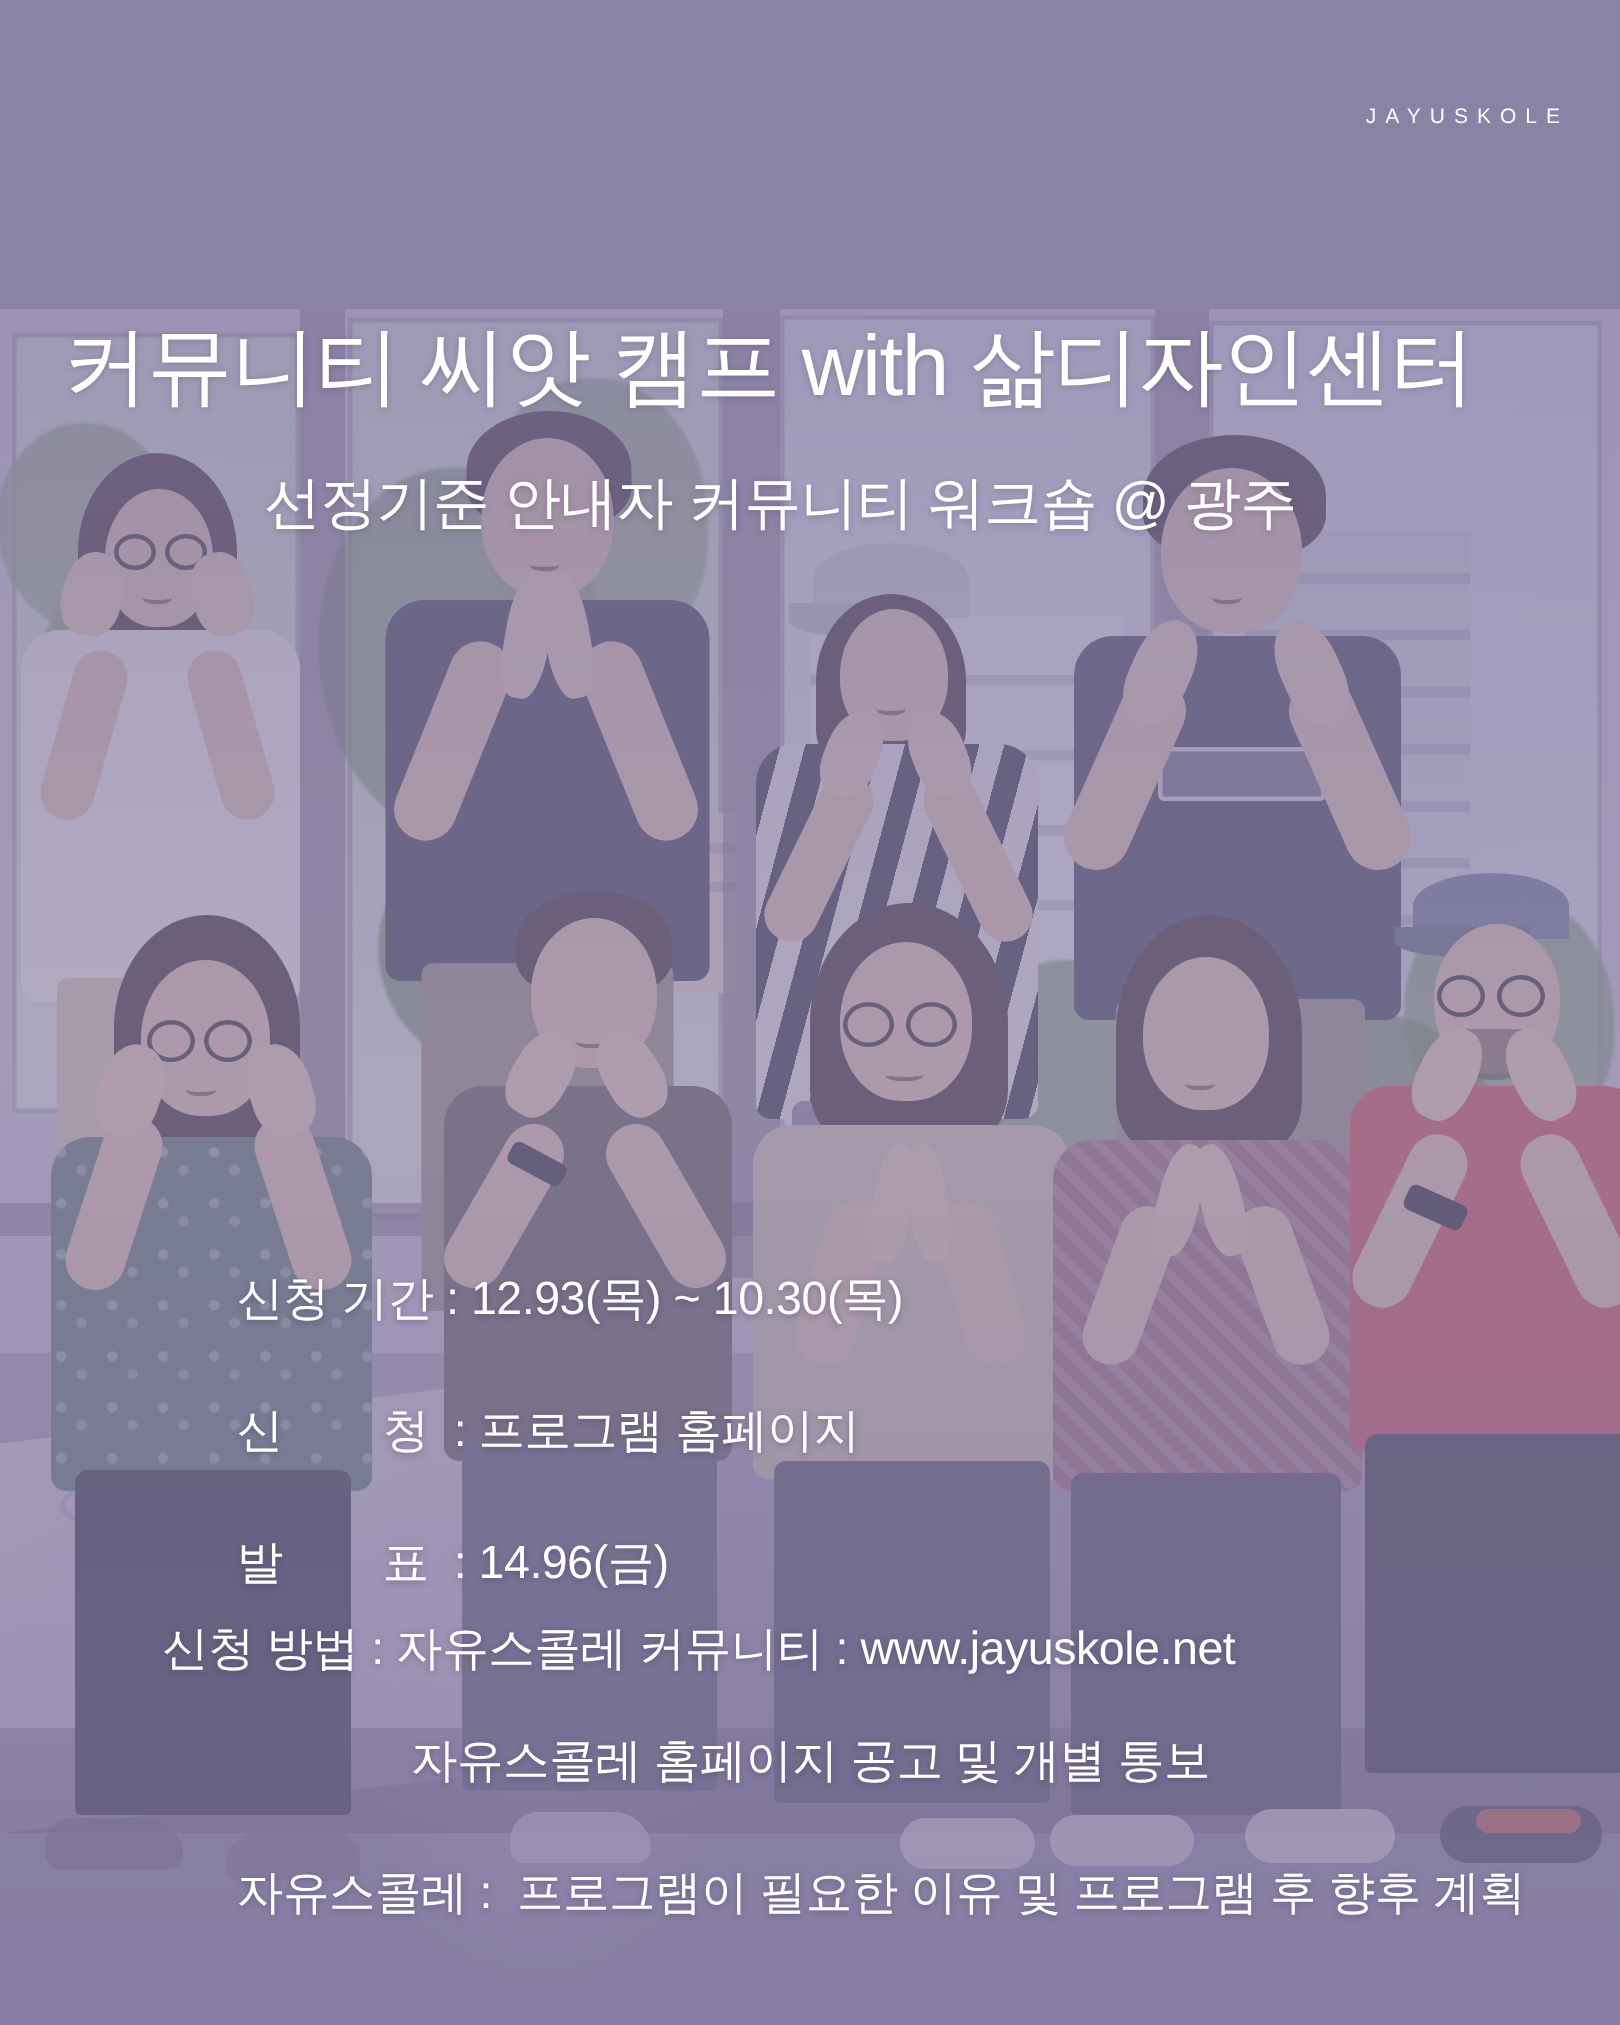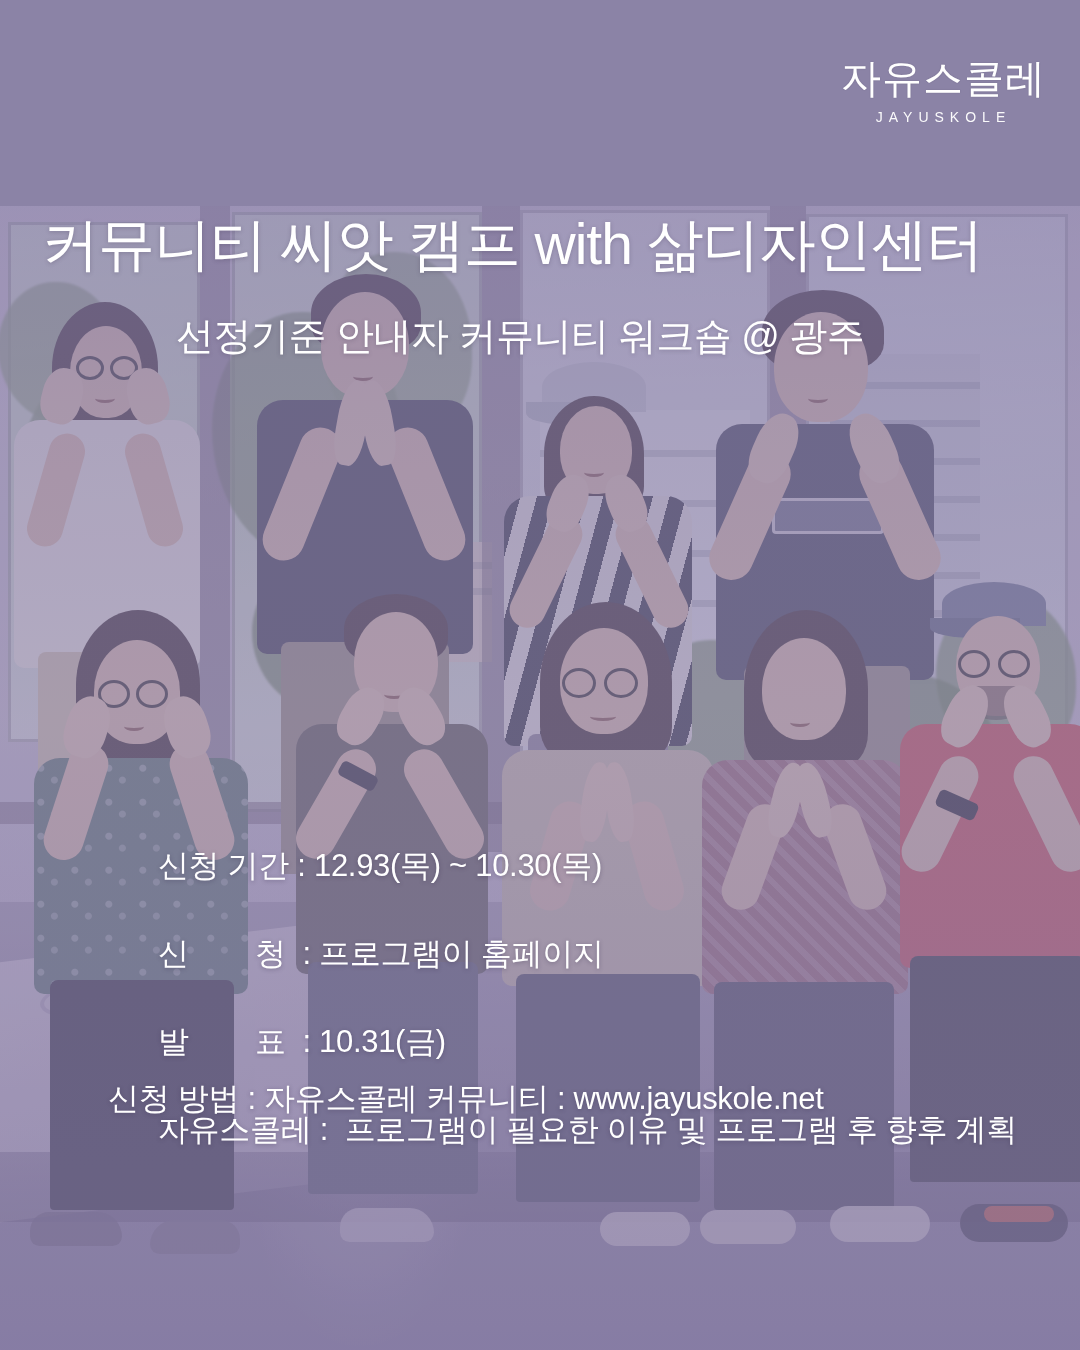--- a/index.html
+++ b/index.html
@@ -310,31 +310,31 @@
     </div>
   </div>
 
   <div class="wash"></div>
   <div class="wash2"></div>
   <div class="topband"></div>
 
   <div class="fg">
 
     <div class="brand">
-      <div class="brand-ko">자유스콜레</div>
       <div class="brand-en">JAYUSKOLE</div>
     </div>
 
     <div class="title">커뮤니티 씨앗 캠프 with 삶디자인센터</div>
     <div class="subtitle">선정기준 안내자 커뮤니티 워크숍 @ 광주</div>
 
     <div class="details">
       <span>신청 기간 : 12.93(목) ~ 10.30(목)</span><br>
-      <span>신        청  : 프로그램이 홈페이지</span><br>
-      <span>발        표  : 10.31(금)</span><br>
+      <span>신        청  : 프로그램 홈페이지</span><br>
+      <span>발        표  : 14.96(금)</span><br>
+      <span class="ind">자유스콜레 홈페이지 공고 및 개별 통보</span>
       <span>자유스콜레 :  프로그램이 필요한 이유 및 프로그램 후 향후 계획</span>
     </div>
 
     <div class="apply">신청 방법 : 자유스콜레 커뮤니티 : www.jayuskole.net</div>
 
     <div class="footer">
 
       
 
       

